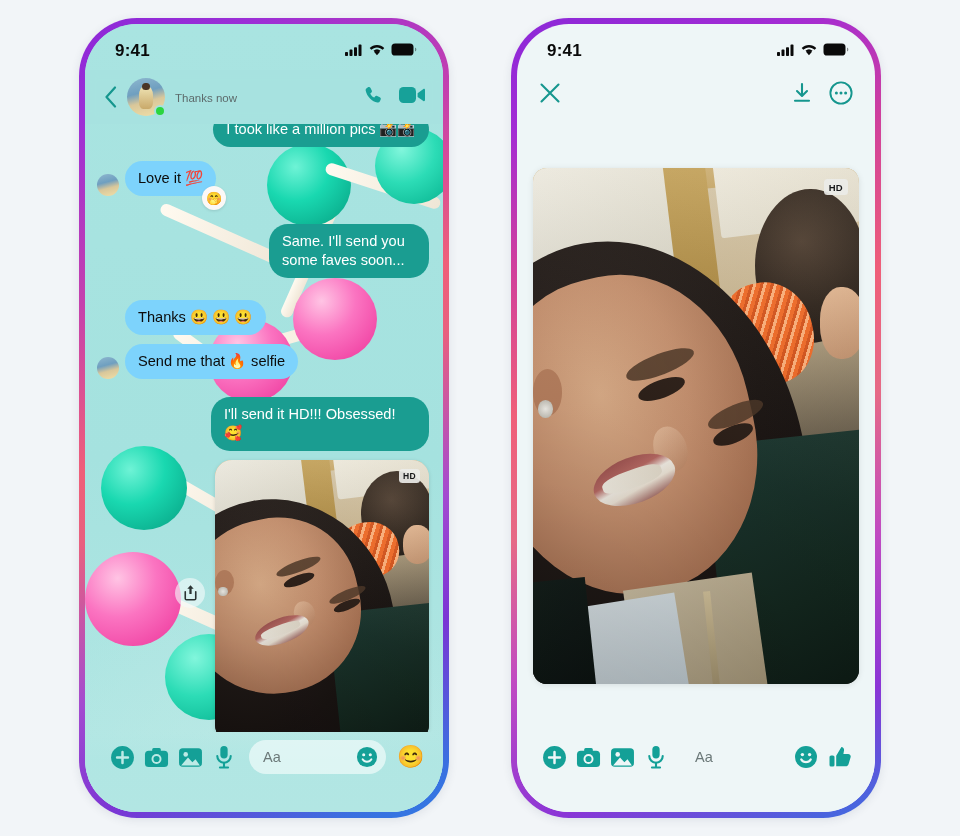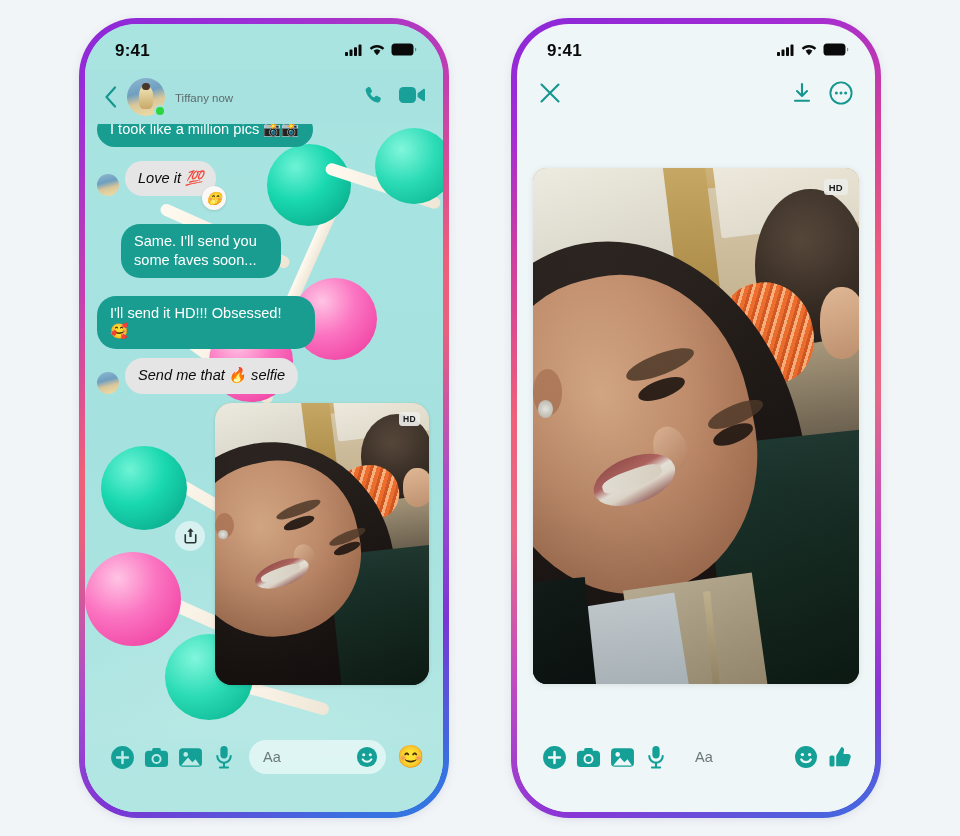--- a/index.html
+++ b/index.html
@@ -117,37 +117,37 @@
   .hdr-actions { display: flex; align-items: center; gap: 14px; }
 
   
   .msgs {
     position: absolute; top: 100px; left: 0; right: 0; bottom: 80px;
     padding: 4px 14px 0 12px;
     z-index: 20;
     overflow: hidden;
   }
   .row { display: flex; align-items: flex-end; margin-bottom: 9px; position: relative; }
-  .row.out { }
+  .row.out { justify-content: flex-end; }
   .row.in  { justify-content: flex-start; }
   .mini-av {
     width: 22px; height: 22px; border-radius: 50%; flex: 0 0 auto;
     margin-right: 6px; overflow: hidden;
     background: linear-gradient(165deg,#8fb8cf 0%,#6f9fc0 38%,#d9c79a 62%,#f1e0a8 100%);
   }
   .mini-av.ghost { visibility: hidden; }
   .bubble {
     max-width: 218px;
     padding: 8px 13px 9px;
     border-radius: 19px;
     font-size: 14.6px;
     line-height: 1.25;
     position: relative;
   }
-  .bubble.in  { background: #e5e5e5; color: #0c0c0c; font-style: italic; }
+  .bubble.in  { background: #7dd3fc; color: #0c0c0c; }
   .bubble.out { background: #1a9d91; color: #ffffff; }
   .bubble.clipped { border-radius: 19px; }
   .row.clipped { margin-top: -16px; margin-bottom: 14px; }
   .reaction {
     position: absolute; right: -10px; bottom: -14px;
     width: 24px; height: 24px; border-radius: 50%;
     background: #fbf8f6;
     display: flex; align-items: center; justify-content: center;
     font-size: 13px; line-height: 1;
     box-shadow: 0 1px 3px rgba(0,0,0,.12);
@@ -358,21 +358,21 @@
         <div class="back-chev">
           <svg width="13" height="22" viewBox="0 0 13 22">
               <path d="M11 1.5 2.5 11 11 20.5" fill="none" stroke="#15968e" stroke-width="2.2" stroke-linecap="round" stroke-linejoin="round"></path>
             </svg>
         </div>
         <div class="avatar-wrap">
           <div class="avatar"></div>
           <div class="presence"></div>
         </div>
         <div class="hdr-names">
-          <div class="hdr-sub">Tiffany now</div>
+          <div class="hdr-sub">Thanks now</div>
         </div>
         <div class="hdr-actions">
           <span>
             <svg width="23" height="23" viewBox="0 0 24 24">
                 <path d="M6.6 3.2c.9-.4 1.9 0 2.3.9l1.3 2.8c.4.8.1 1.7-.6 2.2l-1 .7c.7 2 2.3 3.6 4.3 4.3l.7-1c.5-.7 1.4-1 2.2-.6l2.8 1.3c.9.4 1.3 1.4.9 2.3l-.8 1.8a2.4 2.4 0 0 1-2.7 1.4C10.6 18.8 5.2 13.4 3.8 6.9A2.4 2.4 0 0 1 5.2 4.2Z" fill="#17a199"></path>
               </svg>
           </span>
           <span>
             <svg width="26" height="20" viewBox="0 0 26 20">
                 <rect x="0" y="2" width="17" height="16" rx="4.5" fill="#17a199"></rect>
@@ -393,28 +393,32 @@
           <div class="bubble in">
             <span>Love it 💯</span>
             <span class="reaction">🤭</span>
           </div>
         </div>
 
         <div class="row out" style="margin-top:28px;">
           <div class="bubble out" style="max-width:160px;margin-left:24px;">Same. I'll send you some faves soon...</div>
         </div>
 
-
-        <div class="row out" style="margin-top:18px;">
-          <div class="bubble out">I'll send it HD!!! Obsessed! 🥰</div>
+        <div class="row in" style="margin-top:22px;">
+          <div class="mini-av ghost"></div>
+          <div class="bubble in">Thanks 😃 😃 😃</div>
         </div>
 
         <div class="row in">
           <div class="mini-av"></div>
           <div class="bubble in">Send me that 🔥 selfie</div>
+        </div>
+
+        <div class="row out" style="margin-top:18px;">
+          <div class="bubble out">I'll send it HD!!! Obsessed! 🥰</div>
         </div>
 
 
         <div class="attach-row">
           <div class="share-btn">
             <svg width="15" height="17" viewBox="0 0 16 18">
                 <path d="M8 1.2 4.6 5h2.2v5.6h2.4V5h2.2Z" fill="#2a3333"></path>
                 <path d="M2.4 8.2v7.2c0 .8.6 1.4 1.4 1.4h8.4c.8 0 1.4-.6 1.4-1.4V8.2" fill="none" stroke="#2a3333" stroke-width="1.7" stroke-linecap="round"></path>
               </svg>
           </div>

